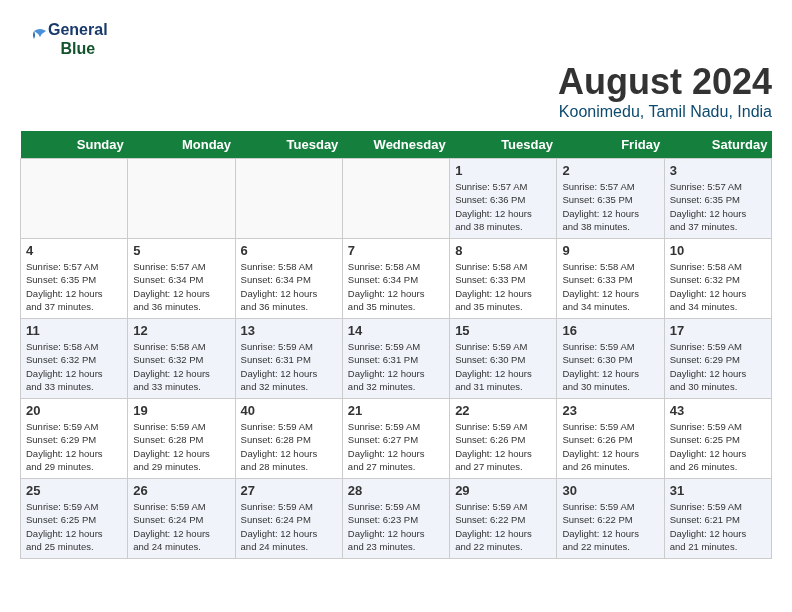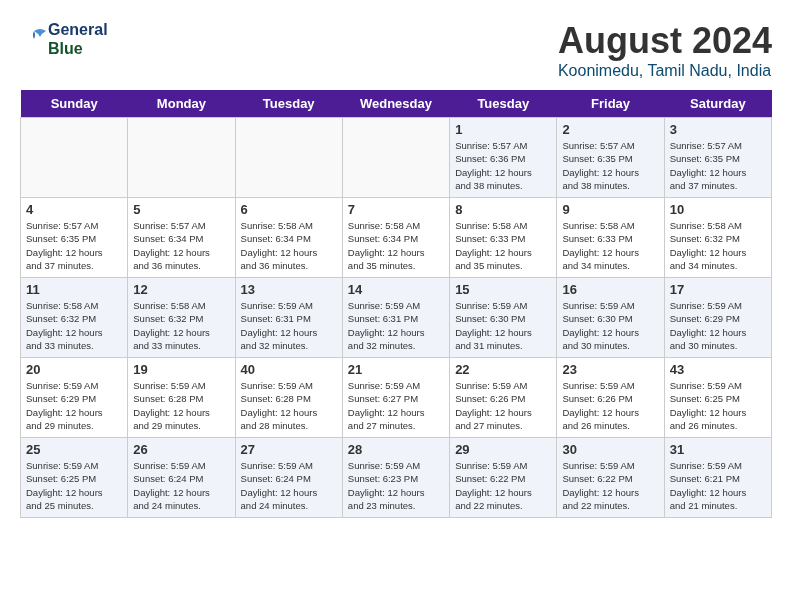--- a/index.html
+++ b/index.html
@@ -13,43 +13,45 @@
     .header-area {
       display: flex;
       justify-content: space-between;
       align-items: flex-start;
       margin-bottom: 10px;
     }
     .logo {
       display: flex;
       align-items: center;
       gap: 6px;
+      text-align: center;
     }
     .title-area {
-      text-align: left;
+      text-align: right;
+      margin-top: 41px;
     }
     .main-title {
       font-size: 36px;
       font-weight: bold;
       color: #333;
     }
     .subtitle {
       font-size: 16px;
       color: #0c4a6e;
     }
     table {
       width: 100%;
       border-collapse: collapse;
       font-size: 11px;
     }
     thead tr th {
-      background-color: #4c1d95;
+      background-color: #15803d;
       color: #fff;
       padding: 6px 4px;
-      text-align: center;
+      text-align: right;
       font-size: 13px;
       font-weight: bold;
     }
     tbody tr td {
       border: 1px solid #ccc;
       vertical-align: top;
       padding: 4px 5px;
       height: 80px;
       width: calc(100% / 7);
     }

